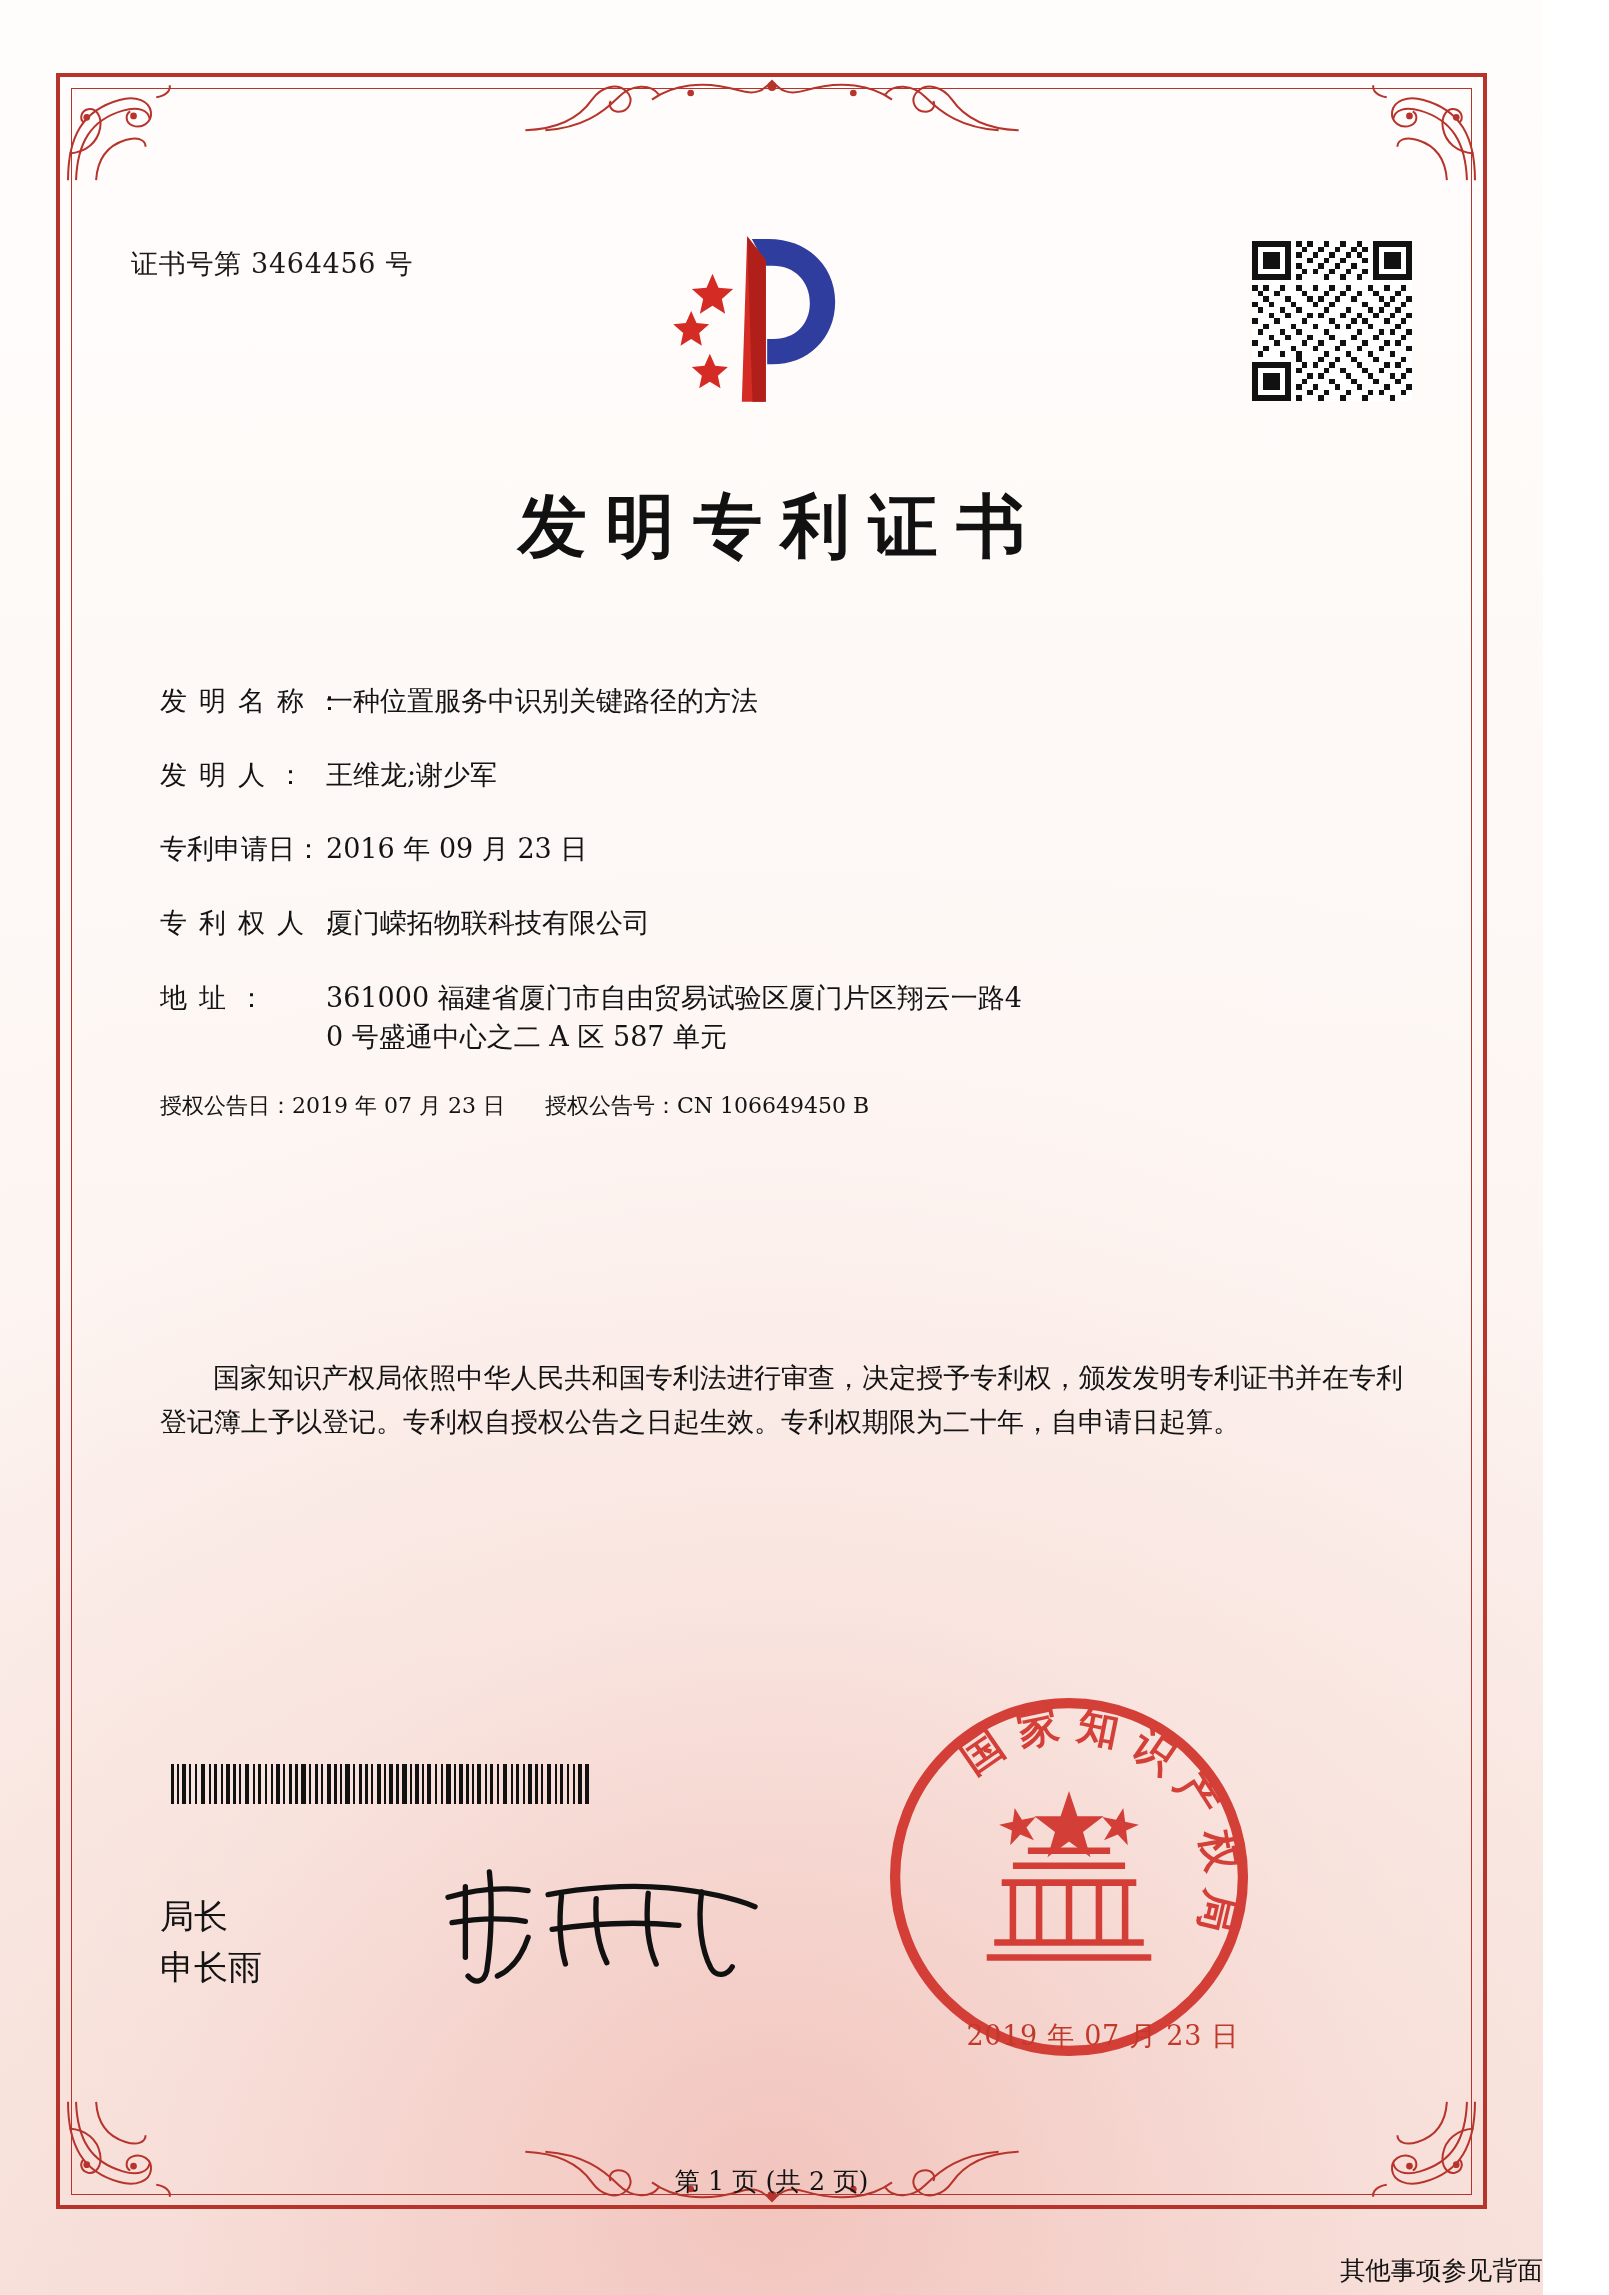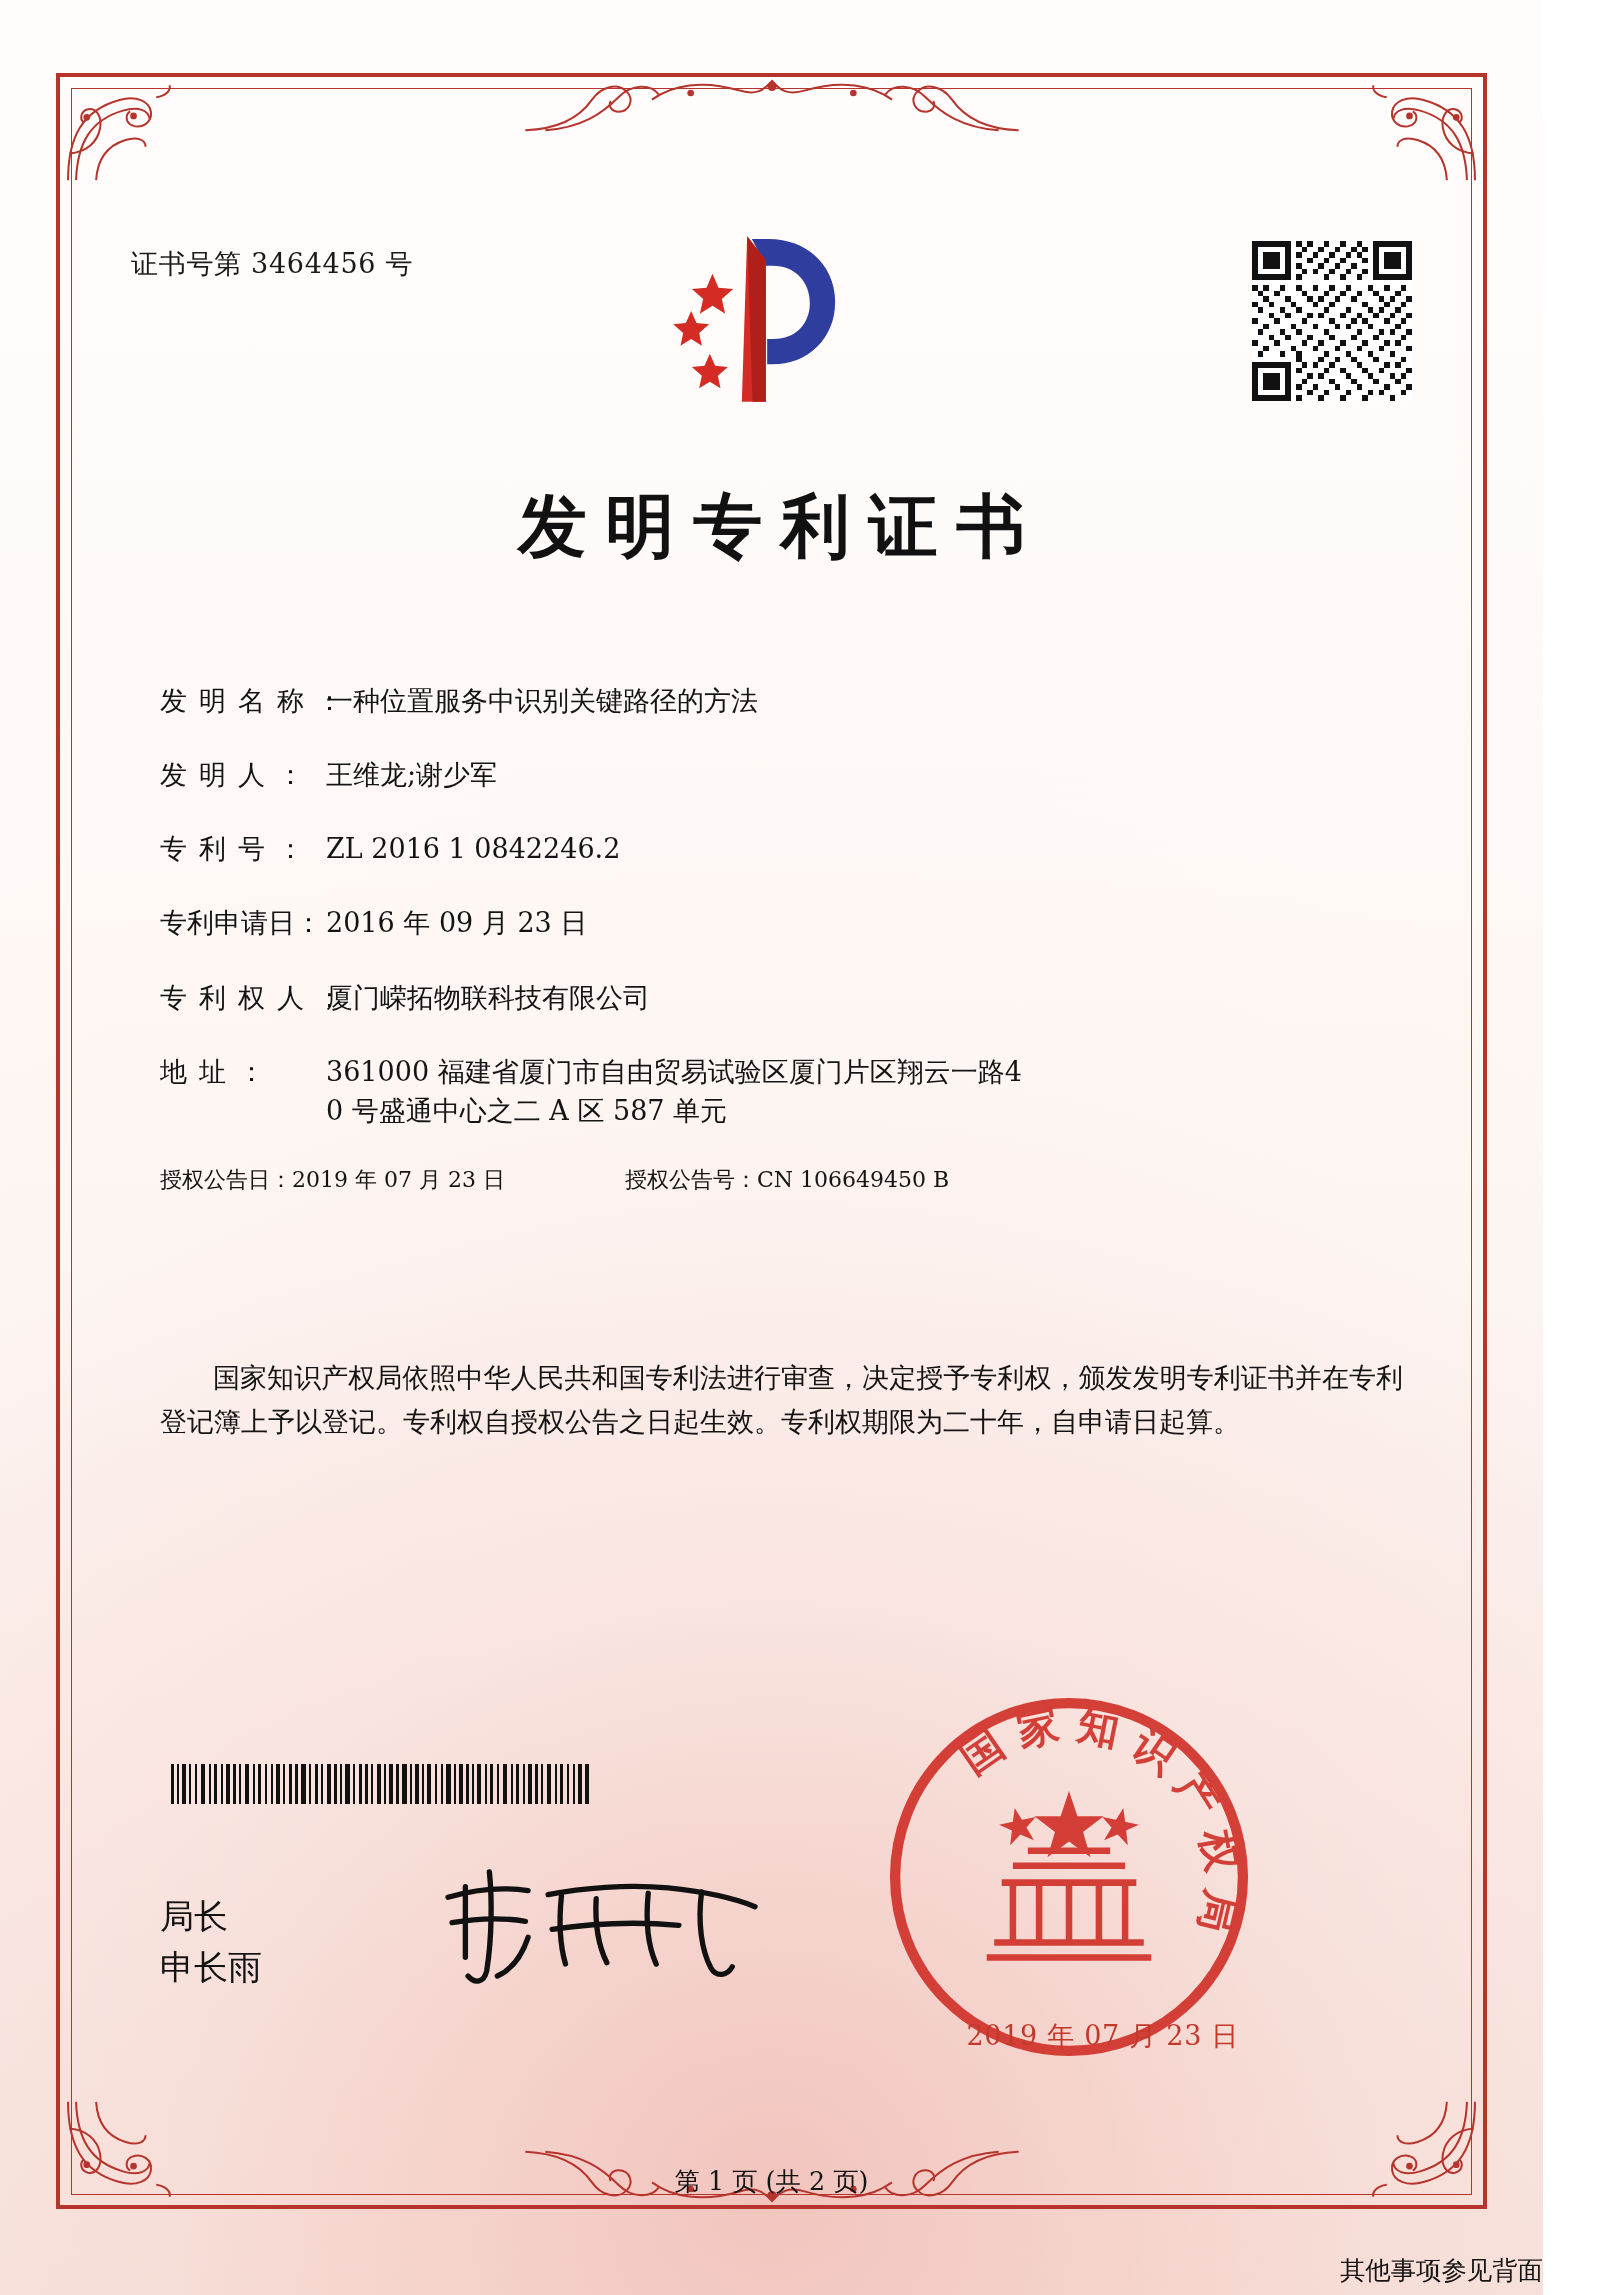--- a/index.html
+++ b/index.html
@@ -88,21 +88,21 @@
     white-space:nowrap;
   }
   .f-label .sp{letter-spacing:12px;margin-top:40px;}
   .f-value{flex:1;}
   .f-value .l2{display:block;}
 
   .grant-row{
     display:flex;align-items:flex-start;margin-top:2.7px;font-size:22px;
   }
   .grant-row .gl{white-space:nowrap;}
-  .grant-row .gr{margin-left:120px;white-space:nowrap;}
+  .grant-row .gr{margin-left:40px;white-space:nowrap;}
 
   
   .body-text{
     position:absolute;left:160px;right:140px;top:1356px;
     font-size:27px;line-height:1.62;color:#141414;text-align:justify;
   }
   .body-text p{margin:0 0 6.7px 0;text-indent:53px;}
 
   
   .barcode{
@@ -445,24 +445,20 @@
     <div class="field">
       <div class="f-label"><span class="sp">发明名称</span>：</div>
       <div class="f-value">一种位置服务中识别关键路径的方法</div>
     </div>
 
     <div class="field">
       <div class="f-label"><span class="sp">发明人</span>：</div>
       <div class="f-value">王维龙;谢少军</div>
     </div>
 
-    <div class="field">
-      <div class="f-label"><span class="sp">专利号</span>：</div>
-      <div class="f-value">ZL 2016 1 0842246.2</div>
-    </div>
 
     <div class="field">
       <div class="f-label"><span>专利申请日</span>：</div>
       <div class="f-value">2016 年 09 月 23 日</div>
     </div>
 
     <div class="field">
       <div class="f-label"><span class="sp">专利权人</span>：</div>
       <div class="f-value">厦门嵘拓物联科技有限公司</div>
     </div>

